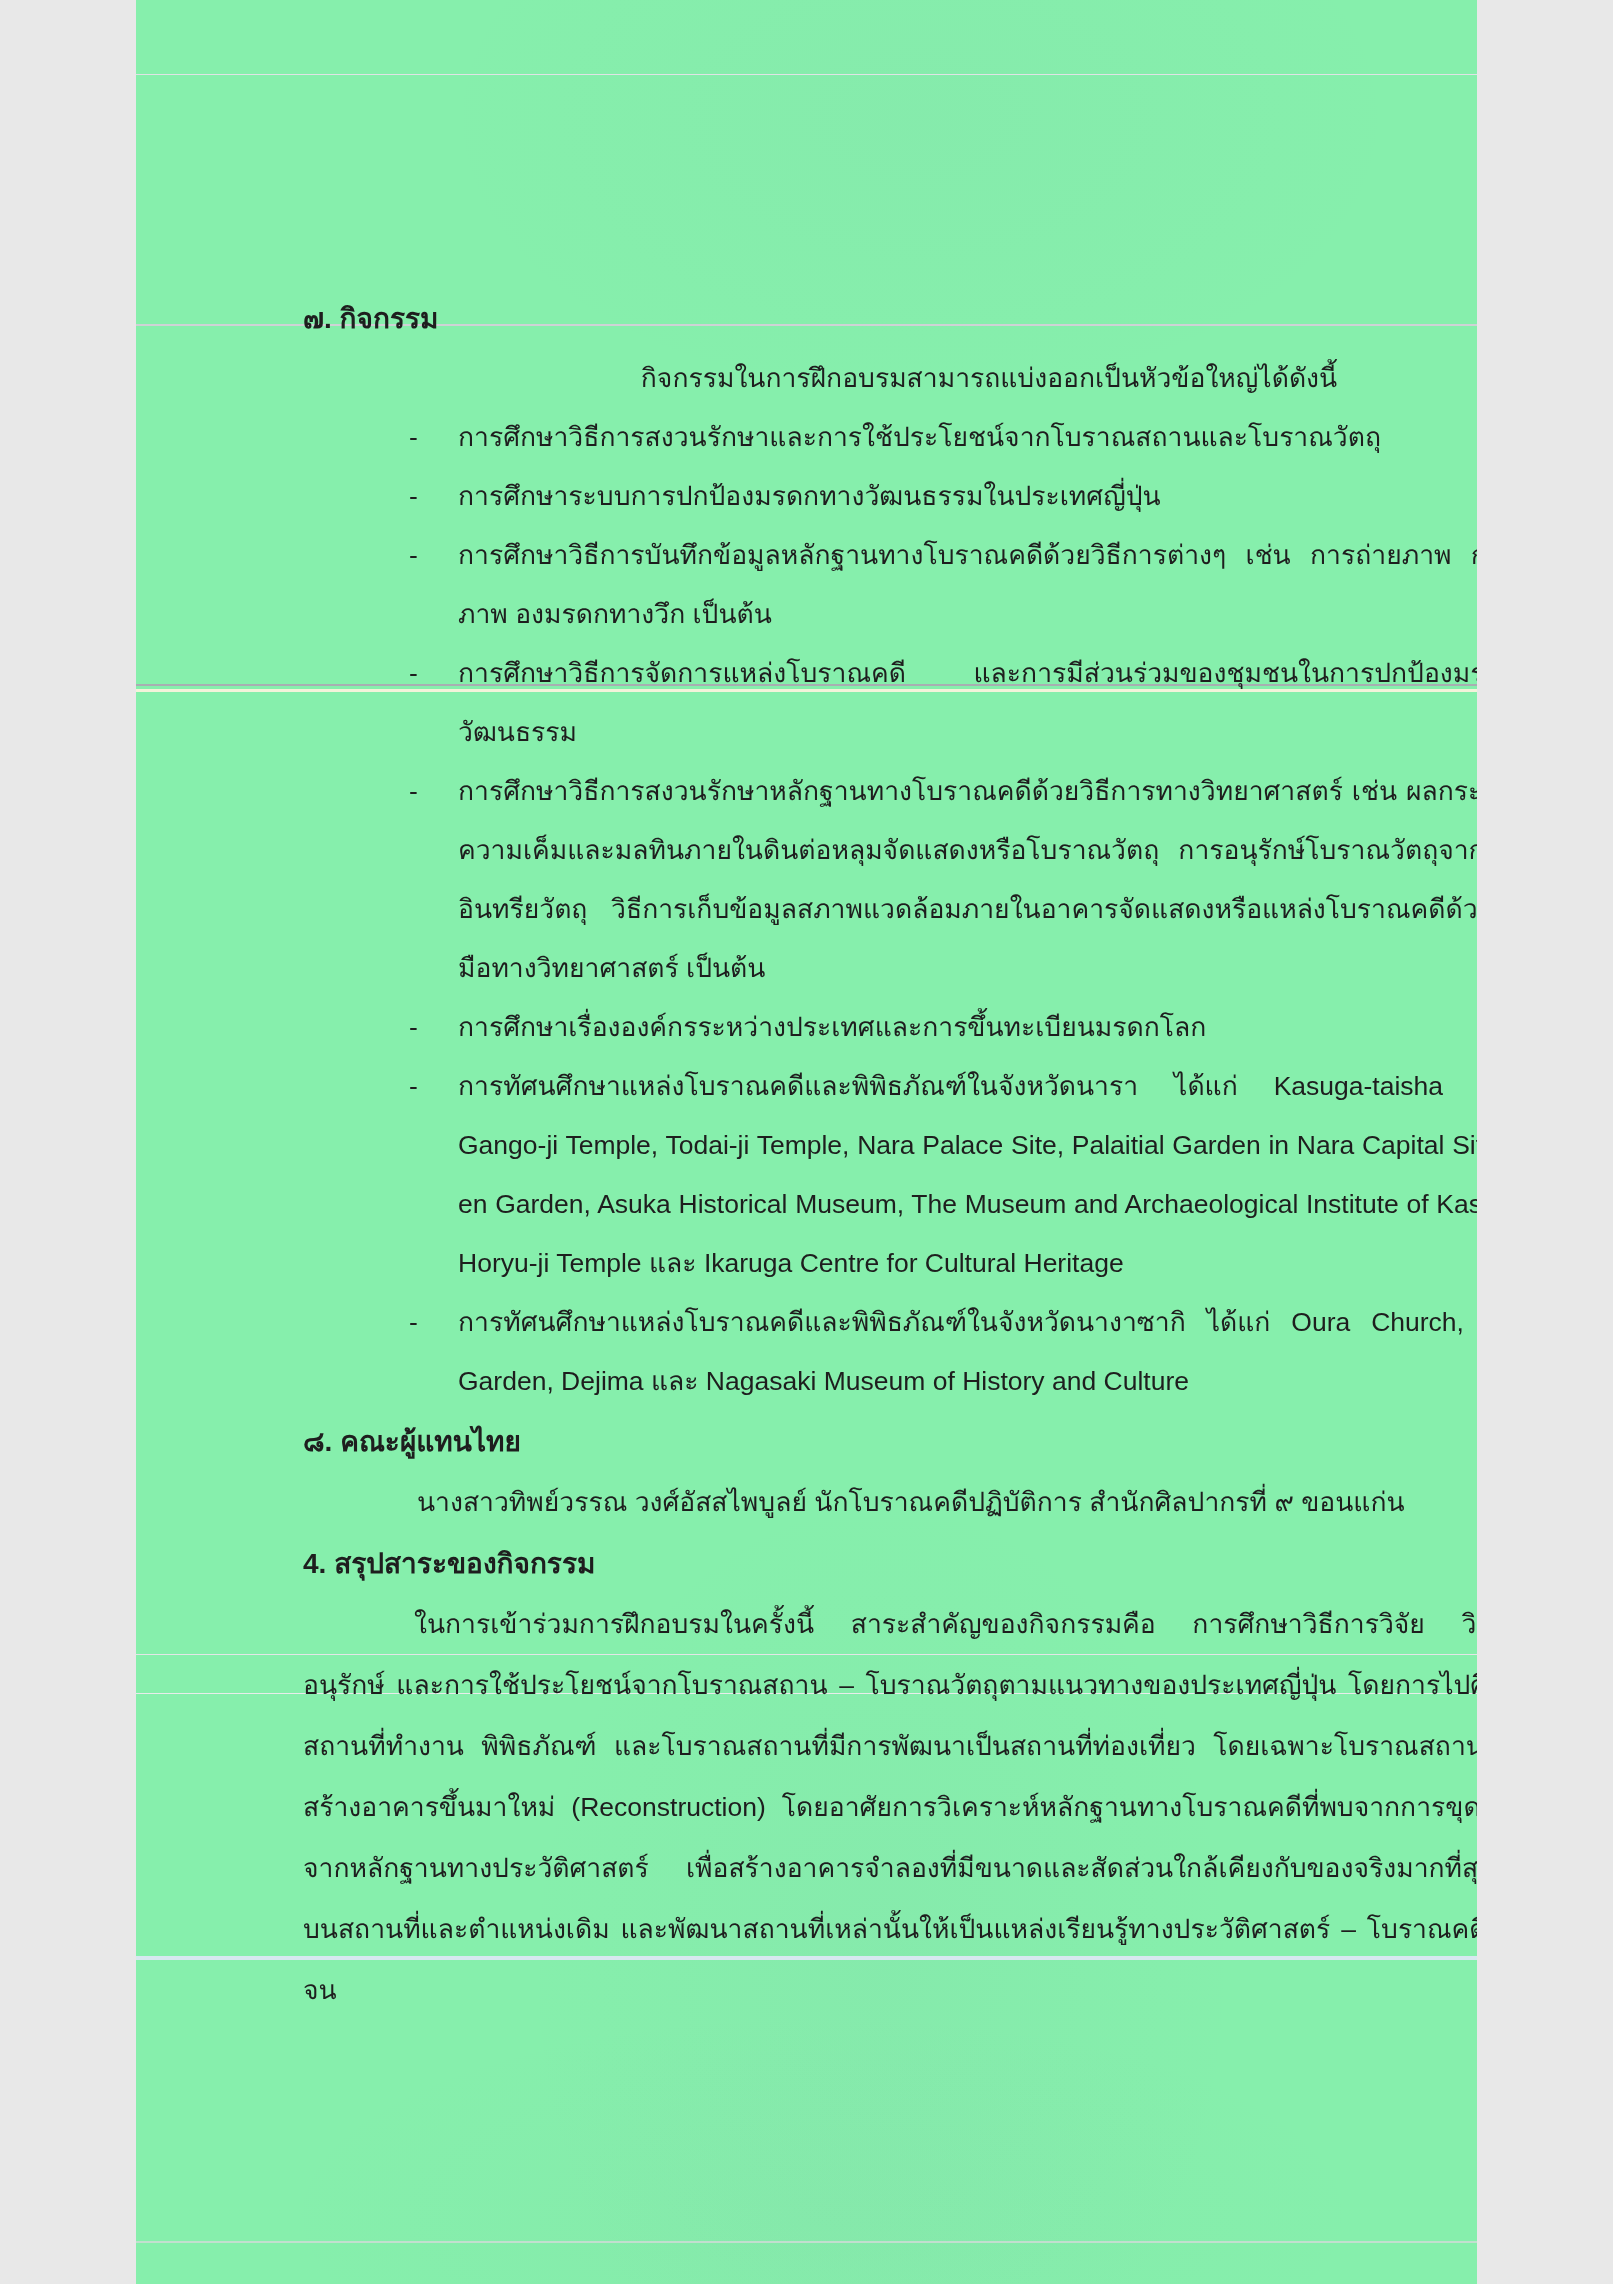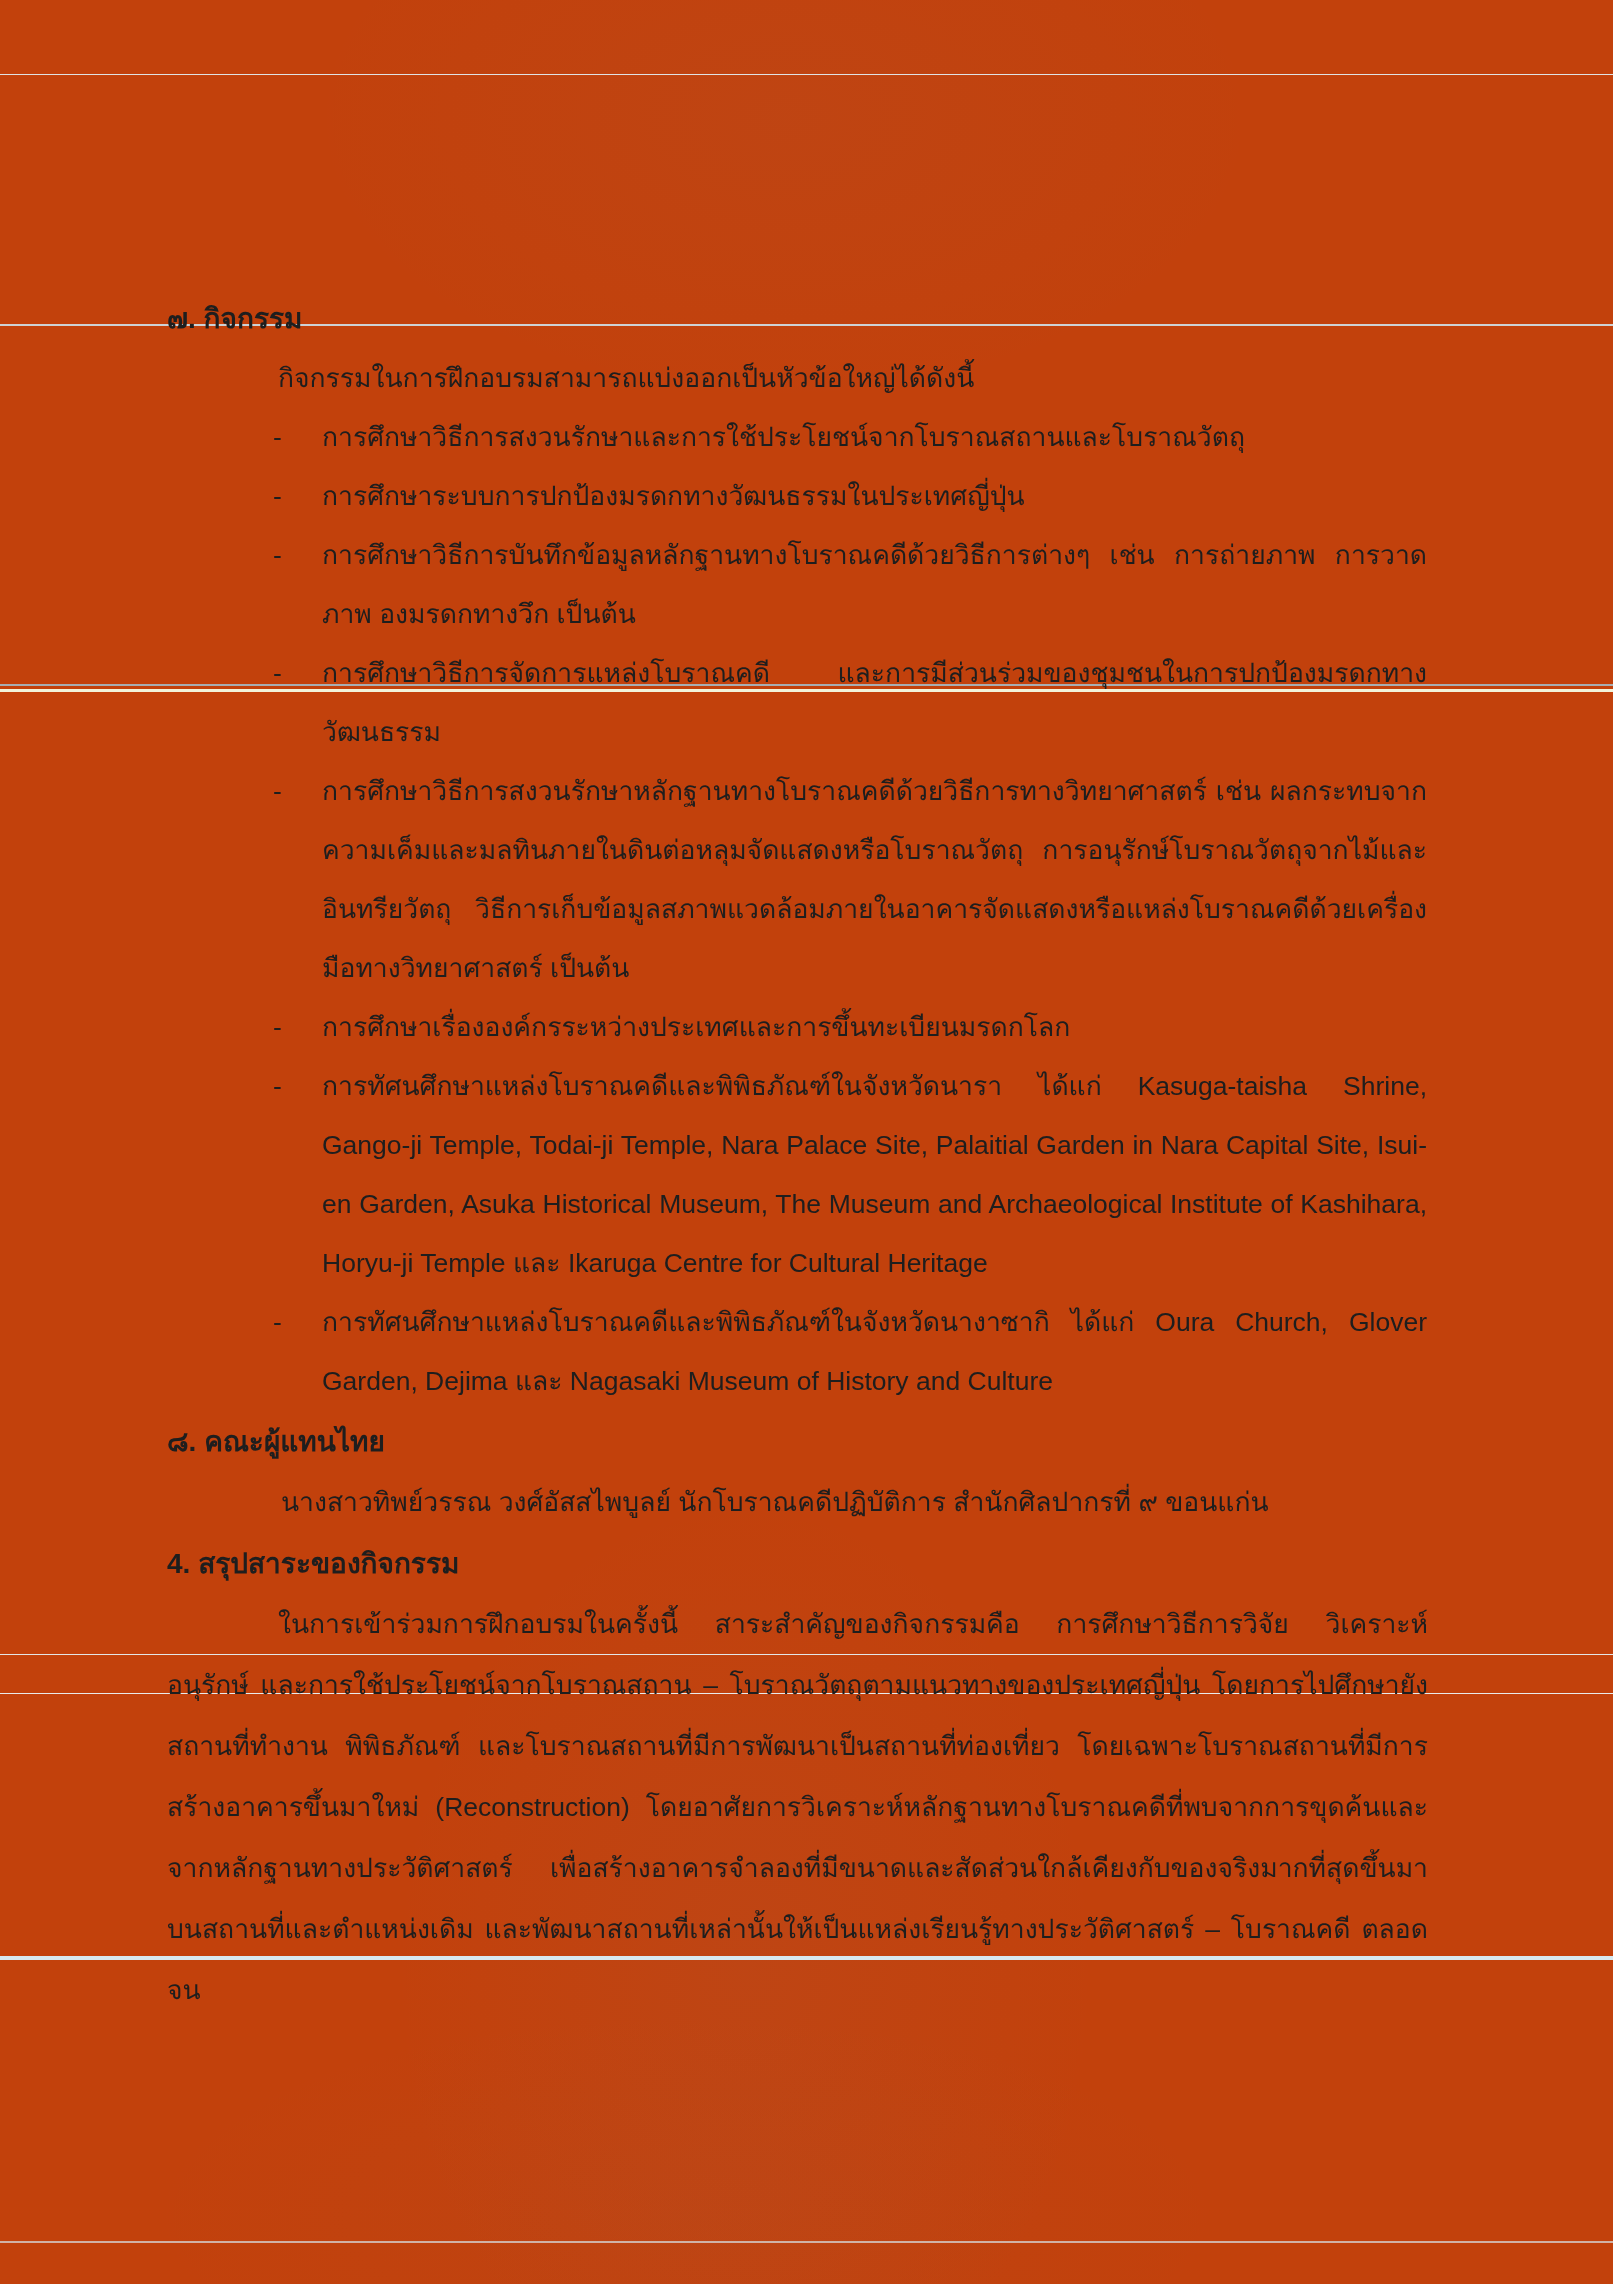--- a/index.html
+++ b/index.html
@@ -1,21 +1,21 @@
 <!DOCTYPE html>
 <html lang="th"><head>
 <meta charset="utf-8">
 <style>
   html, body { margin: 0; padding: 0; background: #e8e8e8; }
   .page {
     position: relative;
-    width: 1613px;
+    width: 1341px;
     height: 2285px;
     margin: 0 auto;
-    background: #c2410c;
+    background: #86efac;
     overflow: hidden;
     font-family: "Liberation Sans", "DejaVu Sans", sans-serif;
     color: #1e1e1e;
   }
   
   .page::before {
     content: "";
     position: absolute; inset: 0;
     background:
       radial-gradient(ellipse 510px 686px at 745px 1970px, rgba(125,145,165,0.05), rgba(125,145,165,0) 70%),
@@ -46,20 +46,21 @@
     font-weight: bold;
     line-height: 61px;
     margin: 0;
     white-space: nowrap;
   }
   .body-text { font-size: 26.5px; }
   .intro {
     margin-left: 111px;
     line-height: 59px;
     white-space: nowrap;
+    text-align: center;
   }
   .bullet-list { margin-left: 155px; width: 1105px; }
   .bullet {
     position: relative;
     line-height: 59px;
     text-align: justify;
   }
   .bullet .dash {
     position: absolute;
     left: -49px;

